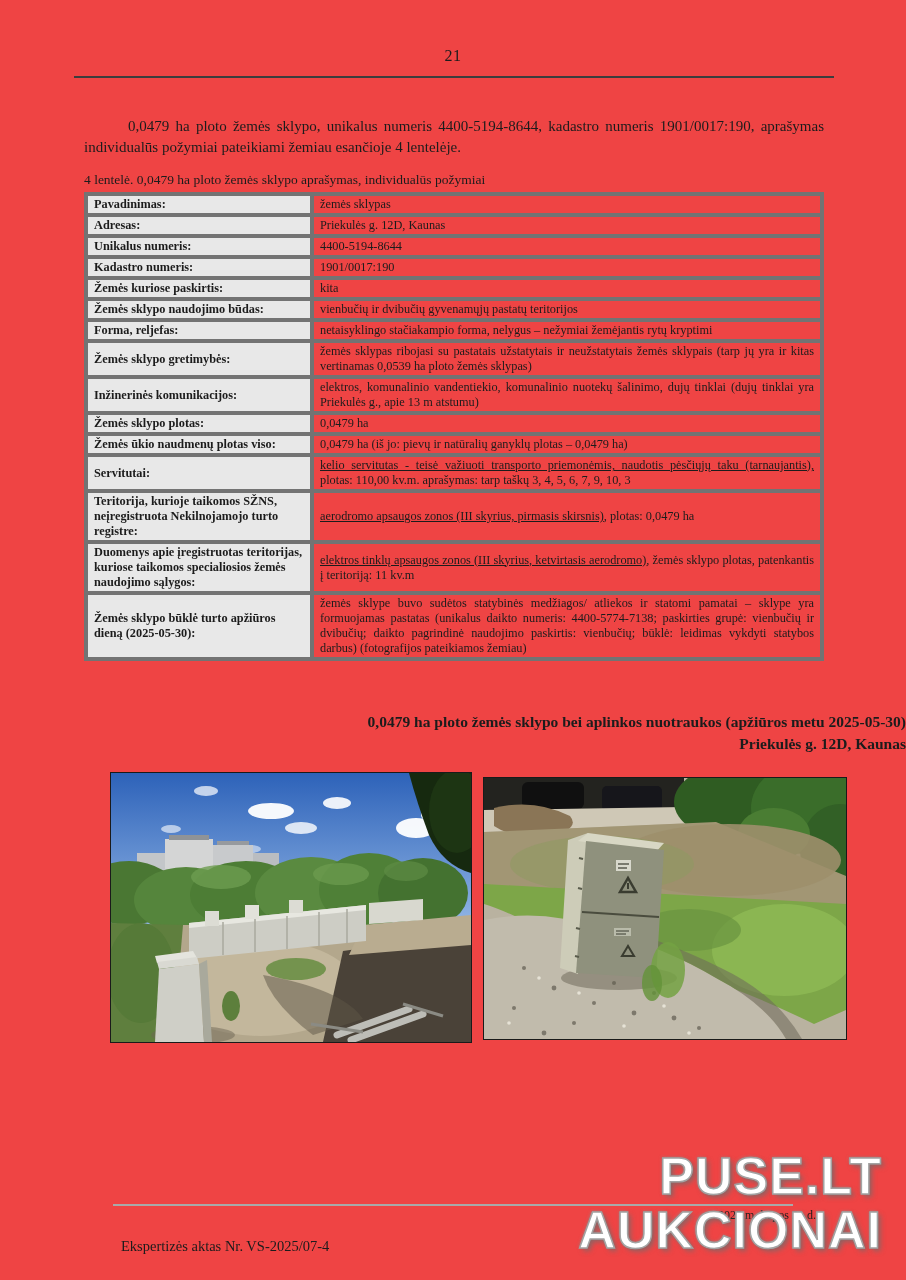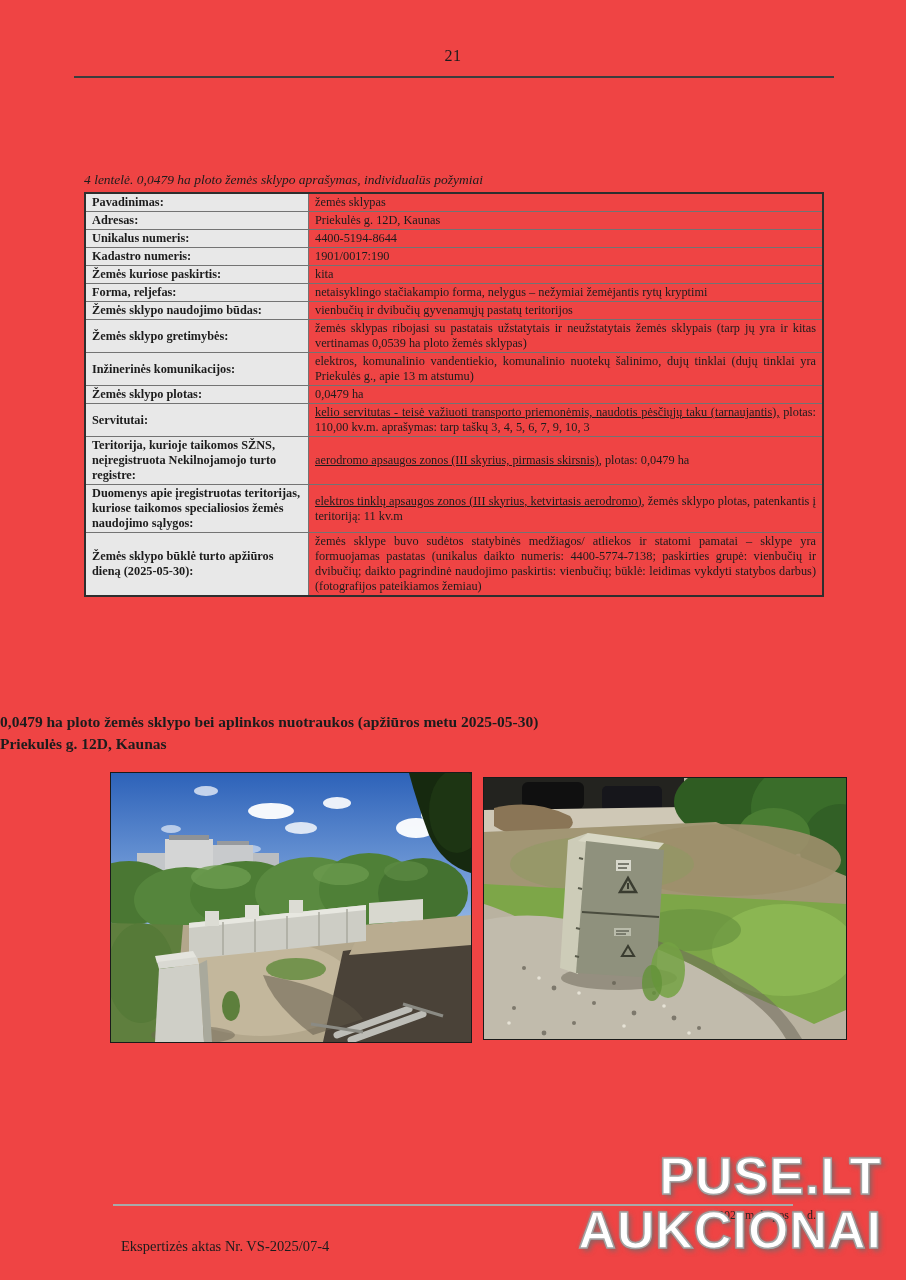--- a/index.html
+++ b/index.html
@@ -3,27 +3,27 @@
 <meta charset="utf-8">
 <style>
   html,body{margin:0;padding:0;background:#ffffff;}
   .page{
     position:relative;width:906px;height:1280px;margin:0 auto;background:#ef4444;
     font-family:"Liberation Serif","DejaVu Serif",serif;color:#1c1c1c;overflow:hidden;
   }
   .page-number{position:absolute;top:47px;left:0;width:100%;text-align:center;font-size:16px;letter-spacing:.5px;}
   .header-rule{position:absolute;top:76px;left:74px;width:760px;height:2px;background:#3d3d3d;}
   .intro{position:absolute;top:116px;left:84px;width:740px;font-size:15px;line-height:1.38;text-align:justify;text-indent:44px;margin:0;}
-  .table-caption{position:absolute;top:172px;left:84px;width:740px;font-size:13.5px;font-style:italic;}
+  .table-caption{position:absolute;top:172px;left:84px;width:740px;font-size:13.5px;}
   table.prop{position:absolute;top:192px;left:84px;width:740px;border-collapse:collapse;font-size:12.3px;line-height:15px;border:2px solid #2e2e2e;table-layout:fixed;}
   table.prop th{width:210px;background:#e8e8e8;font-weight:bold;text-align:left;}
-  table.prop th,table.prop td{border:1px solid #737373;padding:1px 6px;vertical-align:middle;}
+  table.prop th,table.prop td{border:4px solid #737373;padding:1px 6px;vertical-align:middle;}
   table.prop td{text-align:justify;}
   table.prop td .u{text-decoration:underline;}
-  .photos-heading{position:absolute;top:711px;left:0;width:100%;text-align:left;font-weight:bold;font-size:15.5px;line-height:22px;}
+  .photos-heading{position:absolute;top:711px;left:0;width:100%;text-align:right;font-weight:bold;font-size:15.5px;line-height:22px;}
   figure{margin:0;}
   .photo{position:absolute;border:1px solid #1a1a1a;background:#ddd;overflow:hidden;}
   .photo svg{display:block;}
   #photo1{top:772px;left:110px;width:360px;height:269px;}
   #photo2{top:777px;left:483px;width:362px;height:261px;}
   .footer-rule{position:absolute;top:1204px;left:113px;width:680px;height:2px;background:#a9a9a9;}
   .footer-left{position:absolute;top:1210px;left:121px;font-size:14.5px;margin-top:28px;}
   .footer-right{position:absolute;top:1208px;left:718px;font-size:12px;}
   .watermark-line{
     position:absolute;right:24px;z-index:5;
@@ -36,20 +36,21 @@
   #wm2{top:1200px;}
 </style>
 </head>
 <body>
 
 <div class="page">
 
   <div class="page-number">21</div>
   <div class="header-rule"></div>
 
+  <p class="intro">0,0479 ha ploto žemės sklypo, unikalus numeris 4400-5194-8644, kadastro numeris 1901/0017:190, aprašymas individualūs požymiai pateikiami žemiau esančioje 4 lentelėje.</p>
 
   <div class="table-caption">4 lentelė. 0,0479 ha ploto žemės sklypo aprašymas, individualūs požymiai</div>
 
   <table class="prop">
     <tbody>
         <tr>
           <th>Pavadinimas:</th>
           <td><span class="u"></span><span>žemės sklypas</span></td>
         </tr>
         <tr>
@@ -62,38 +63,42 @@
         </tr>
         <tr>
           <th>Kadastro numeris:</th>
           <td><span class="u"></span><span>1901/0017:190</span></td>
         </tr>
         <tr>
           <th>Žemės kuriose paskirtis:</th>
           <td><span class="u"></span><span>kita</span></td>
         </tr>
         <tr>
+          <th>Žemės sklypo naudojimo būdas:</th>
+          <td><span class="u"></span><span>vienbučių ir dvibučių gyvenamųjų pastatų teritorijos</span></td>
+        </tr>
+        <tr>
           <th>Forma, reljefas:</th>
           <td><span class="u"></span><span>netaisyklingo stačiakampio forma, nelygus – nežymiai žemėjantis rytų kryptimi</span></td>
         </tr>
         <tr>
-          <th>Žemės sklypo naudojimo būdas:</th>
-          <td><span class="u"></span><span>vienbučių ir dvibučių gyvenamųjų pastatų teritorijos</span></td>
-        </tr>
-        <tr>
           <th>Žemės sklypo gretimybės:</th>
           <td><span class="u"></span><span>žemės sklypas ribojasi su pastatais užstatytais ir neužstatytais žemės sklypais (tarp jų yra ir kitas vertinamas 0,0539 ha ploto žemės sklypas)</span></td>
         </tr>
         <tr>
           <th>Inžinerinės komunikacijos:</th>
           <td><span class="u"></span><span>elektros, komunalinio vandentiekio, komunalinio nuotekų šalinimo, dujų tinklai (dujų tinklai yra Priekulės g., apie 13 m atstumu)</span></td>
         </tr>
         <tr>
           <th>Žemės sklypo plotas:</th>
           <td><span class="u"></span><span>0,0479 ha</span></td>
+        </tr>
+        <tr>
+          <th>Žemės ūkio naudmenų plotas viso:</th>
+          <td><span class="u"></span><span>0,0479 ha (iš jo: pievų ir natūralių ganyklų plotas – 0,0479 ha)</span></td>
         </tr>
         <tr>
           <th>Servitutai:</th>
           <td><span class="u">kelio servitutas - teisė važiuoti transporto priemonėmis, naudotis pėsčiųjų taku (tarnaujantis),</span><span> plotas: 110,00 kv.m. aprašymas: tarp taškų 3, 4, 5, 6, 7, 9, 10, 3</span></td>
         </tr>
         <tr>
           <th>Teritorija, kurioje taikomos SŽNS, neįregistruota Nekilnojamojo turto registre:</th>
           <td><span class="u">aerodromo apsaugos zonos (III skyrius, pirmasis skirsnis)</span><span>, plotas: 0,0479 ha</span></td>
         </tr>
         <tr>

